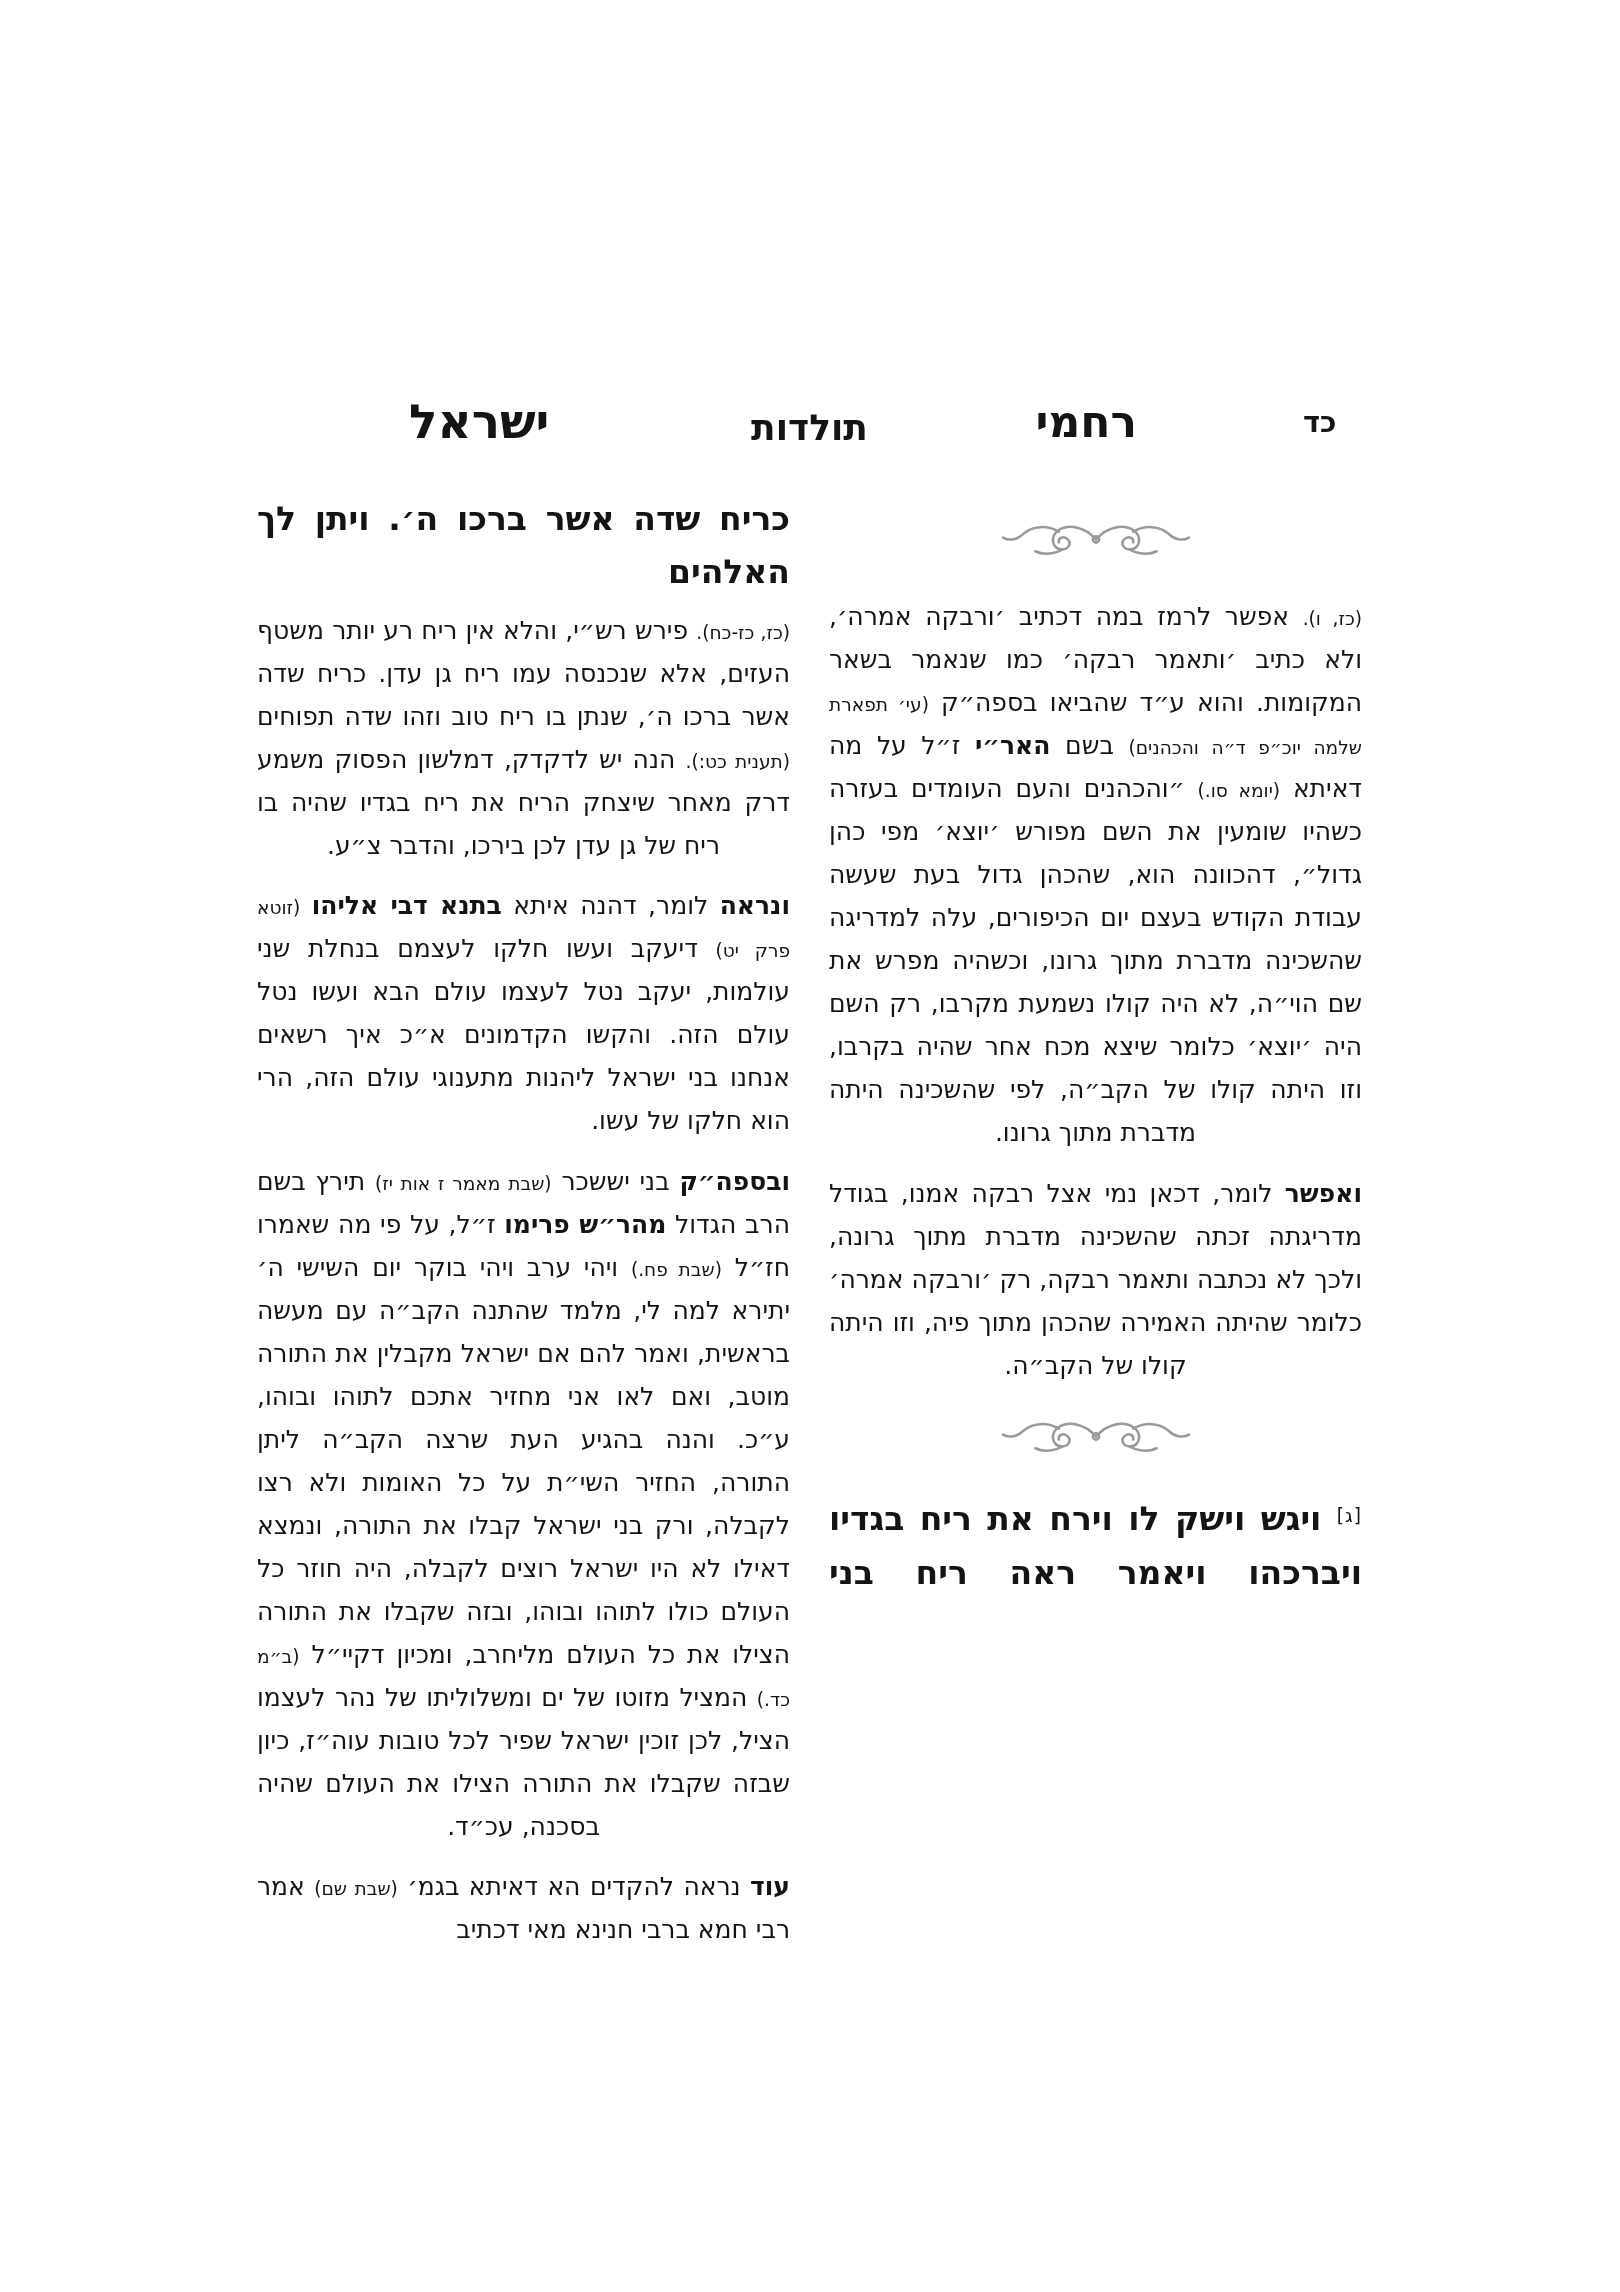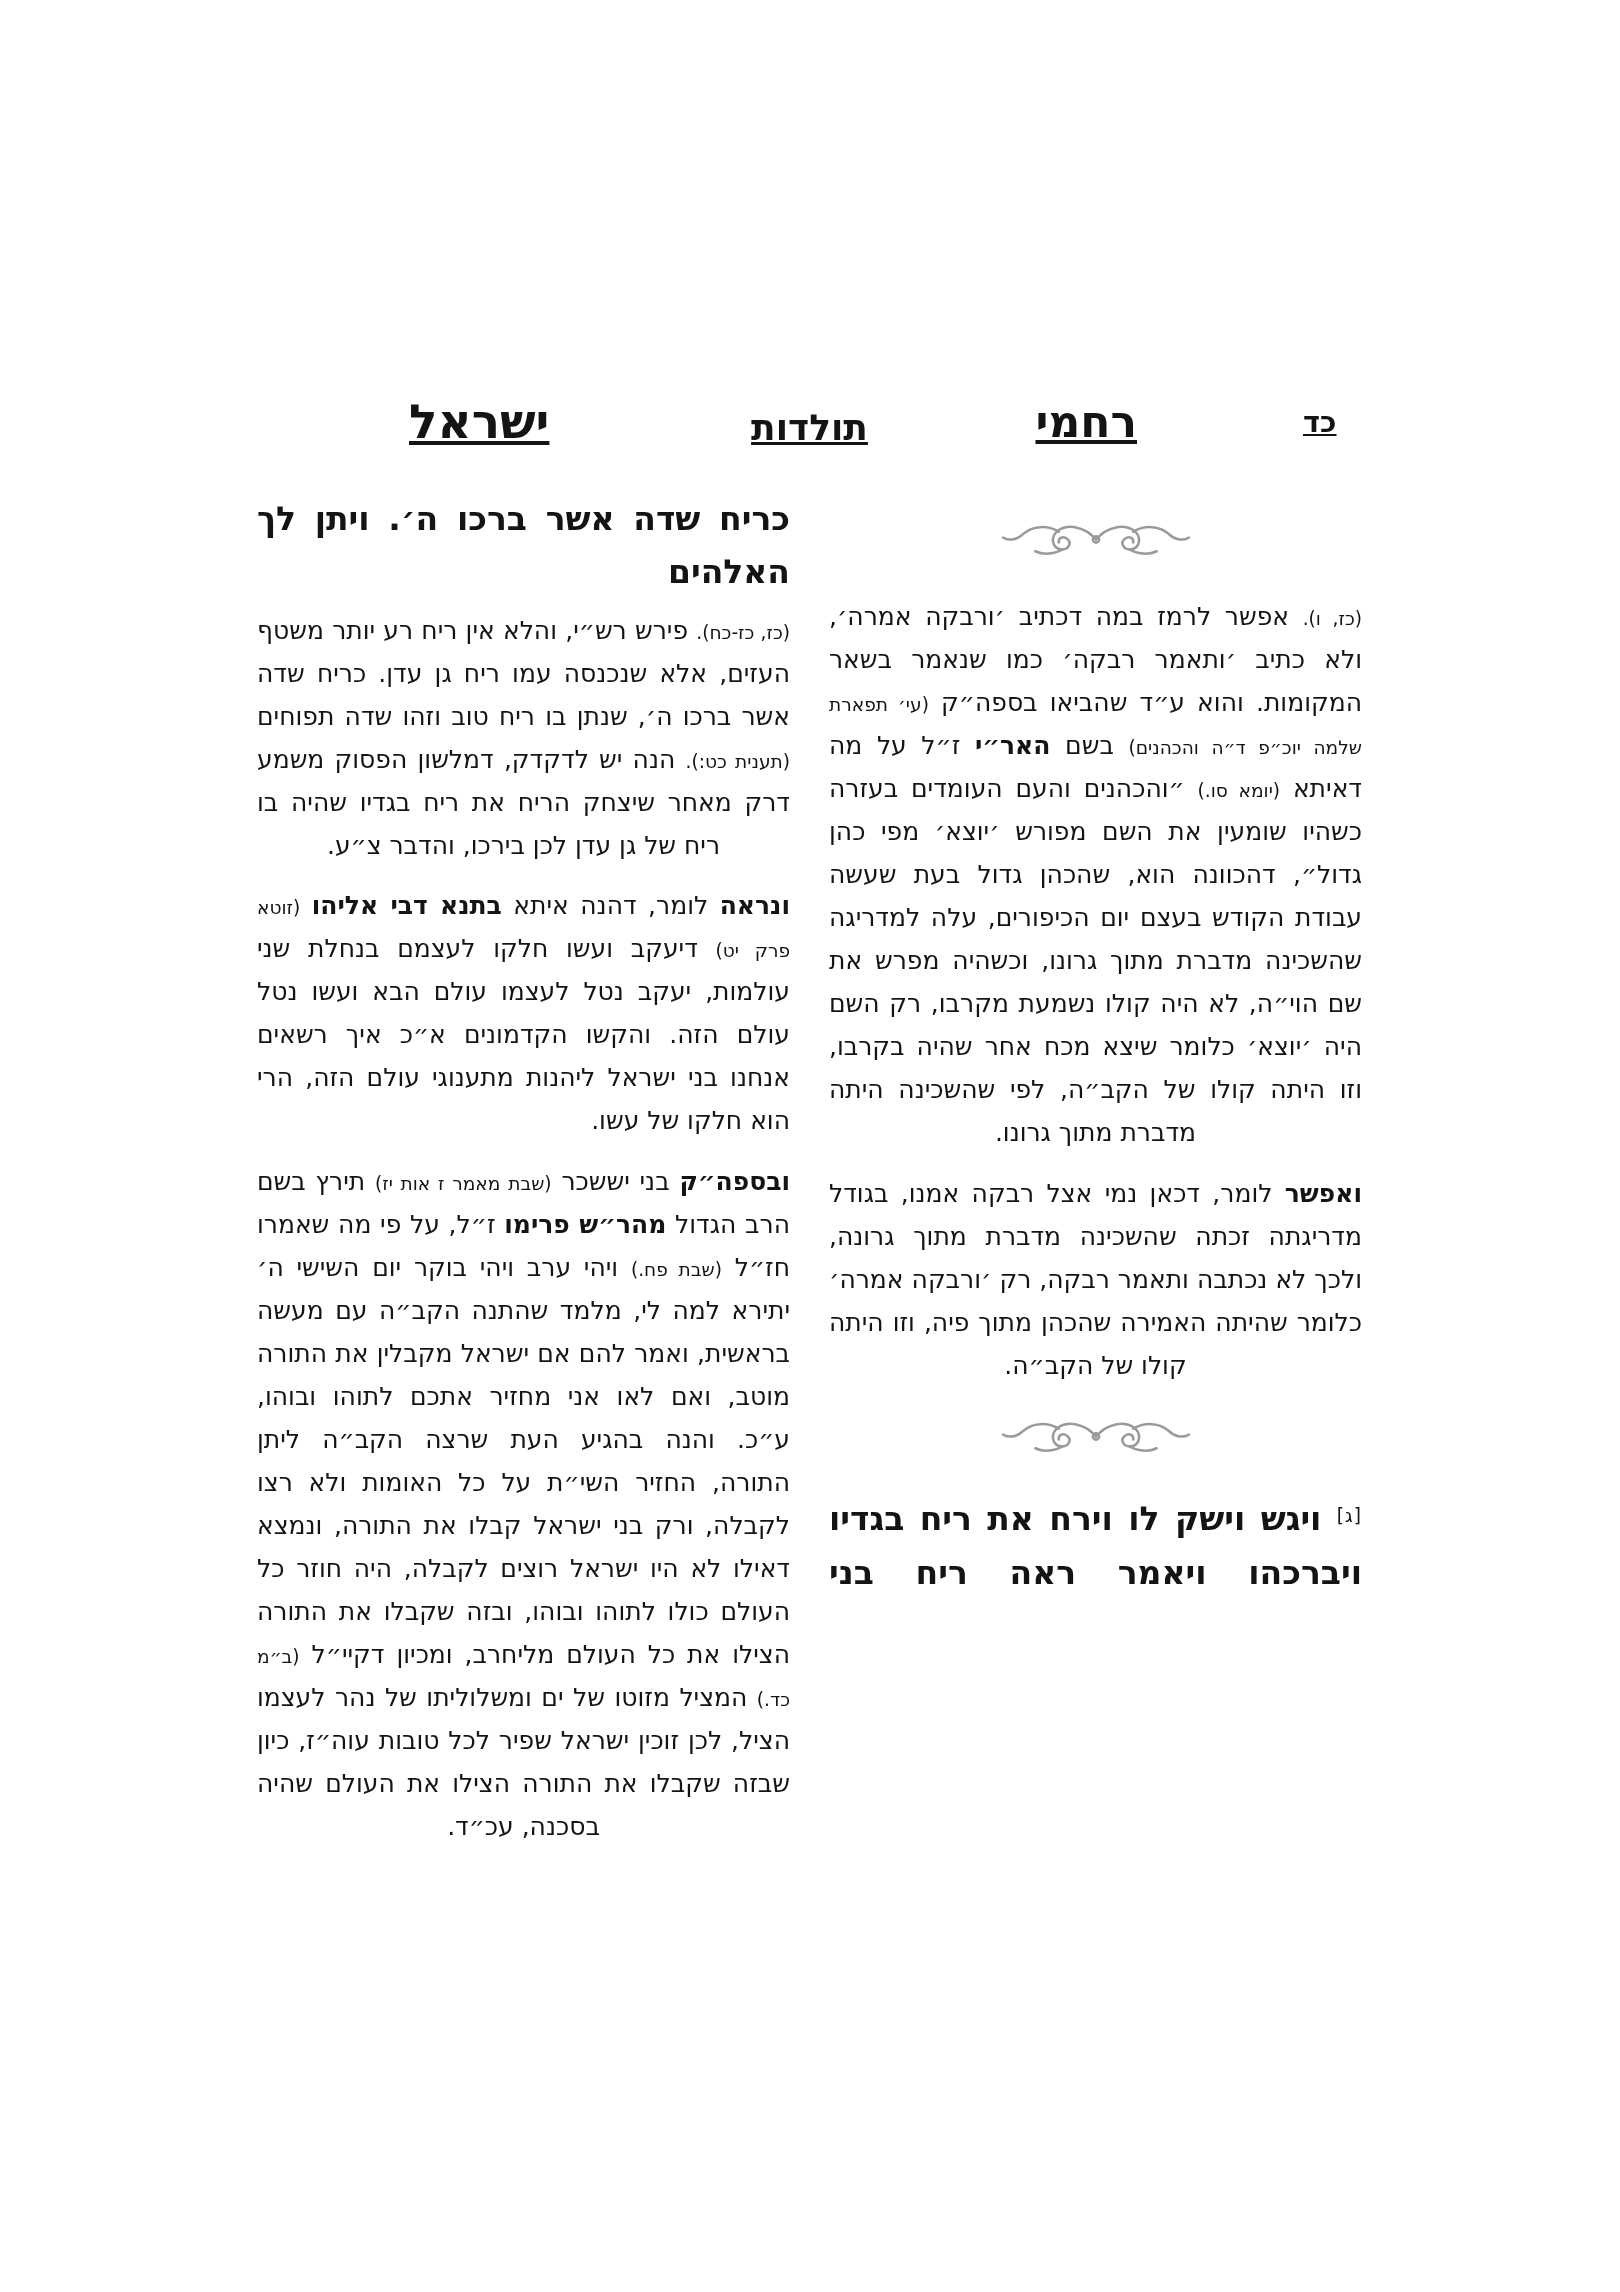--- a/index.html
+++ b/index.html
@@ -4,21 +4,21 @@
 <style>
   html,body{margin:0;padding:0;background:#e8e8e8;}
   .page{
     position:relative;width:1620px;height:2293px;background:#ffffff;
     font-family:"DejaVu Sans",sans-serif;color:#141414;direction:rtl;
     overflow:hidden;margin:0 auto;
   }
   .content{position:absolute;top:365px;right:258px;width:1105px;}
   
   .header{position:relative;height:84px;}
-  .header span{white-space:nowrap;text-decoration:underline;}
+  .header span{white-space:nowrap;}
   .folio{position:absolute;right:25.5px;bottom:10px;font-size:29px;font-weight:bold;}
   .title-r{position:absolute;right:225px;bottom:2px;font-size:44px;font-weight:bold;}
   .parsha{position:absolute;right:50%;transform:translateX(50%);bottom:1px;font-size:36px;font-weight:bold;}
   .title-l{position:absolute;left:152px;bottom:0;font-size:47px;font-weight:bold;}
   
   .columns{display:grid;grid-template-columns:1fr 1fr;column-gap:39px;margin-top:41px;}
   .entry{margin:0 0 5.9px;}
   p.para{margin:0 0 17.6px;font-size:25px;line-height:1.72;text-align:justify;text-align-last:right;}
   p.center-last{text-align-last:center;}
   .head-line{
@@ -86,18 +86,21 @@
           <div class="entry">
             <div class="head-line"><span class="dibbur">כריח שדה אשר ברכו ה׳. ויתן לך האלהים</span></div>
             <p class="para center-last"><span class="small-ref">(כז, כז-כח).</span><span class="t"> פירש רש״י, והלא אין ריח רע יותר משטף העזים, אלא שנכנסה עמו ריח גן עדן. כריח שדה אשר ברכו ה׳, שנתן בו ריח טוב וזהו שדה תפוחים </span><span class="small-ref">(תענית כט:).</span><span class="t"> הנה יש לדקדק, דמלשון הפסוק משמע דרק מאחר שיצחק הריח את ריח בגדיו שהיה בו ריח של גן עדן לכן בירכו, והדבר צ״ע.</span></p>
           </div>
           <div class="entry">
             <p class="para"><span class="b">ונראה</span><span class="t"> לומר, דהנה איתא </span><span class="b">בתנא דבי אליהו</span><span class="t"> </span><span class="small-ref">(זוטא פרק יט)</span><span class="t"> דיעקב ועשו חלקו לעצמם בנחלת שני עולמות, יעקב נטל לעצמו עולם הבא ועשו נטל עולם הזה. והקשו הקדמונים א״כ איך רשאים אנחנו בני ישראל ליהנות מתענוגי עולם הזה, הרי הוא חלקו של עשו.</span></p>
           </div>
           <div class="entry">
             <p class="para center-last"><span class="b">ובספה״ק</span><span class="t"> בני יששכר </span><span class="small-ref">(שבת מאמר ז אות יז)</span><span class="t"> תירץ בשם הרב הגדול </span><span class="b">מהר״ש פרימו</span><span class="t"> ז״ל, על פי מה שאמרו חז״ל </span><span class="small-ref">(שבת פח.)</span><span class="t"> ויהי ערב ויהי בוקר יום השישי ה׳ יתירא למה לי, מלמד שהתנה הקב״ה עם מעשה בראשית, ואמר להם אם ישראל מקבלין את התורה מוטב, ואם לאו אני מחזיר אתכם לתוהו ובוהו, ע״כ. והנה בהגיע העת שרצה הקב״ה ליתן התורה, החזיר השי״ת על כל האומות ולא רצו לקבלה, ורק בני ישראל קבלו את התורה, ונמצא דאילו לא היו ישראל רוצים לקבלה, היה חוזר כל העולם כולו לתוהו ובוהו, ובזה שקבלו את התורה הצילו את כל העולם מליחרב, ומכיון דקיי״ל </span><span class="small-ref">(ב״מ כד.)</span><span class="t"> המציל מזוטו של ים ומשלוליתו של נהר לעצמו הציל, לכן זוכין ישראל שפיר לכל טובות עוה״ז, כיון שבזה שקבלו את התורה הצילו את העולם שהיה בסכנה, עכ״ד.</span></p>
           </div>
+          <div class="entry">
+            <p class="para"><span class="b">עוד</span><span class="t"> נראה להקדים הא דאיתא בגמ׳ </span><span class="small-ref">(שבת שם)</span><span class="t"> אמר רבי חמא ברבי חנינא מאי דכתיב</span></p>
+          </div>
         </div>
     </div>
 
   </div>
 </div>
 
 
 </body></html>

